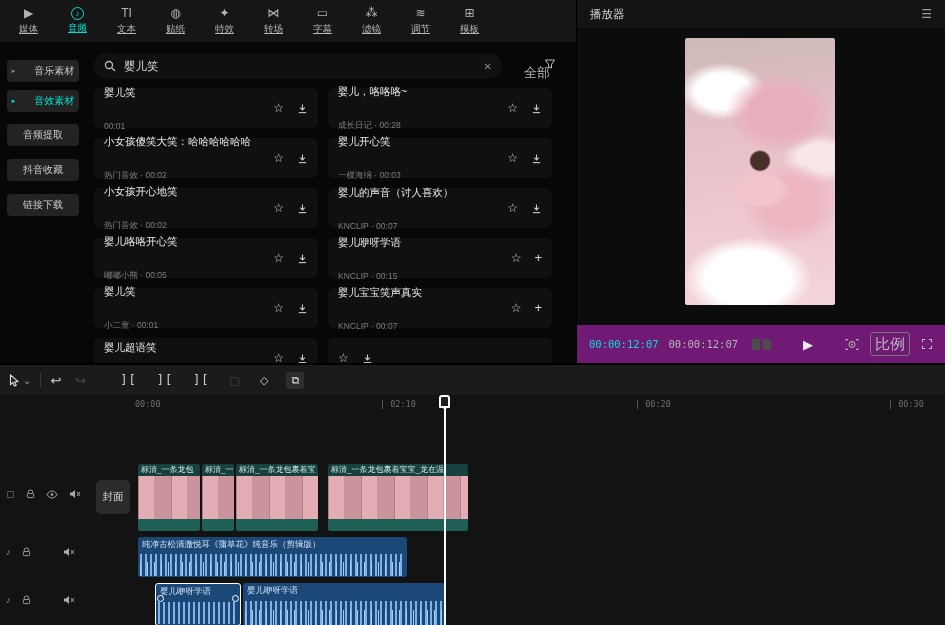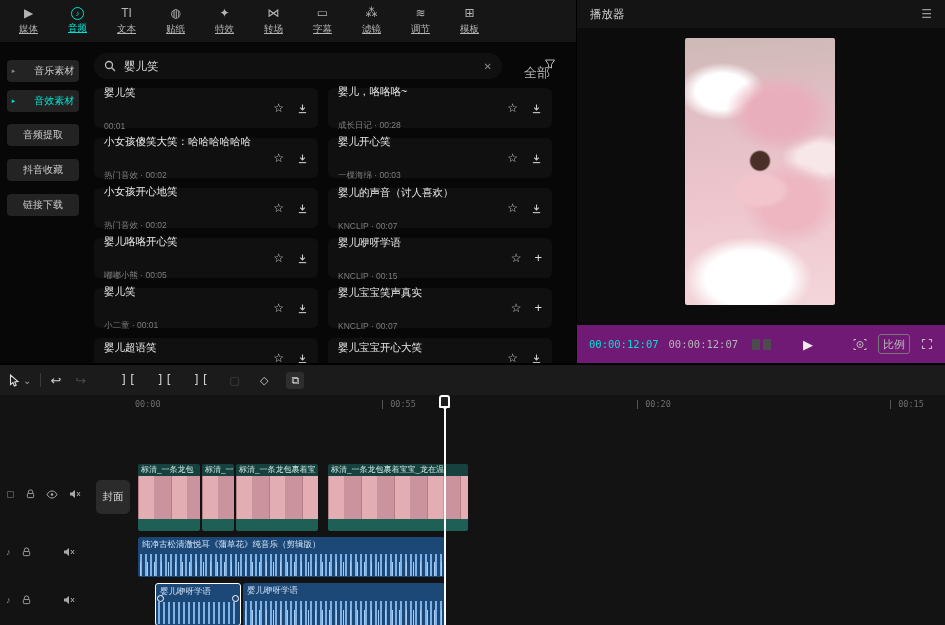--- a/index.html
+++ b/index.html
@@ -58,21 +58,21 @@
       radial-gradient(ellipse 85px 55px at 42% 90%, #ffffff 0 50%, rgba(255,255,255,0) 75%),
       radial-gradient(ellipse 55px 35px at 90% 45%, #f7e7e9 0 40%, rgba(247,231,233,0) 70%),
       linear-gradient(175deg,#cdb9b6 0%,#e3bfc6 30%,#eec6cd 60%,#f3d6da 100%);}
   .controls{position:absolute;left:0;top:325px;width:368px;height:38px;background:#701a75;display:flex;align-items:center;padding:0 12px;box-sizing:border-box;}
   .t-cur{color:#00e0cf;font-family:"DejaVu Sans Mono",monospace;font-size:10.5px;}
   .t-tot{color:#b5b5b5;font-family:"DejaVu Sans Mono",monospace;font-size:10.5px;margin-left:10px;}
   .minis{display:flex;gap:3px;margin-left:14px;}
   .minis span{width:8px;height:11px;background:#4c4c4c;border-radius:1px;}
   .play{margin-left:32px;color:#ececec;font-size:13px;cursor:pointer;}
   .ctrl-right{margin-left:auto;display:flex;align-items:center;gap:11px;}
-  .ratio{border:1px solid #787878;border-radius:3px;color:#bbb;font-size:11px;padding:1.5px 4px;cursor:pointer;text-align:right;}
+  .ratio{border:1px solid #787878;border-radius:3px;color:#bbb;font-size:15px;padding:1.5px 4px;cursor:pointer;text-align:right;}
 
   
   .tl{position:absolute;left:0;top:364px;width:945px;height:261px;background:#131313;border-top:1px solid #000;box-sizing:border-box;}
   .tl-toolbar{position:absolute;left:0;top:0;width:945px;height:30px;background:#1b1b1b;display:flex;align-items:center;padding-left:8px;box-sizing:border-box;}
   .tt{color:#d0d0d0;cursor:pointer;display:flex;align-items:center;}
   .tt.dim{color:#4a4a4a;}
   .divider{width:1px;height:14px;background:#3a3a3a;margin:0 9px;}
   .split-ic{font-size:12px;letter-spacing:1px;font-family:"DejaVu Sans Mono",monospace;}
   .boxed{background:#2e2e2e;border-radius:3px;padding:2px 5px;font-size:11px;}
 
@@ -342,24 +342,20 @@
               <span class="icon-star">☆</span>
               <span class="icon-dl">
                 <svg width="11" height="11" viewBox="0 0 12 12">
                   <path d="M6 1.5v6M3.5 5L6 7.5 8.5 5" fill="none" stroke="#ccc" stroke-width="1.2"></path>
                   <path d="M2 10.5h8" stroke="#ccc" stroke-width="1.2"></path>
                 </svg>
               </span>
             </div>
         </div>
         <div class="card">
-          <div class="card-text">
-              <div class="card-title">婴儿宝宝开心大笑</div>
-              <div class="card-meta"></div>
-            </div>
           <div class="card-actions">
               <span class="icon-star">☆</span>
               <span class="icon-dl">
                 <svg width="11" height="11" viewBox="0 0 12 12">
                   <path d="M6 1.5v6M3.5 5L6 7.5 8.5 5" fill="none" stroke="#ccc" stroke-width="1.2"></path>
                   <path d="M2 10.5h8" stroke="#ccc" stroke-width="1.2"></path>
                 </svg>
               </span>
             </div>
         </div>
@@ -411,23 +407,23 @@
       <span class="tt dim" style="margin-left:14px;font-size:13px">↪</span>
       <span class="tt split-ic" style="margin-left:34px">][</span>
       <span class="tt split-ic" style="margin-left:20px">][</span>
       <span class="tt split-ic" style="margin-left:20px">][</span>
       <span class="tt dim" style="margin-left:20px;font-size:11px">▢</span>
       <span class="tt" style="margin-left:20px;font-size:11px">◇</span>
       <span class="tt boxed" style="margin-left:18px">⧉</span>
     </div>
 
     <span class="tick" style="left:135px">00:00</span>
-    <span class="tick" style="left:380px">| 00:55</span>
+    <span class="tick" style="left:380px">| 02:10</span>
     <span class="tick" style="left:635px">| 00:20</span>
-    <span class="tick" style="left:888px">| 00:15</span>
+    <span class="tick" style="left:888px">| 00:30</span>
 
     <div class="thead" style="top:124px">
       <span class="tk">▢</span>
       <svg width="9" height="10" viewBox="0 0 10 10">
           <path d="M2.5 4.5V3a2.5 2.5 0 0 1 5 0v1.5" fill="none" stroke="#aaa" stroke-width="1"></path>
           <rect x="1.5" y="4.5" width="7" height="4.5" rx="1" fill="none" stroke="#aaa" stroke-width="1"></rect>
         </svg>
       <svg width="12" height="9" viewBox="0 0 12 9">
           <path d="M1 4.5C2.5 2 4 1 6 1s3.5 1 5 3.5C9.5 7 8 8 6 8S2.5 7 1 4.5z" fill="none" stroke="#aaa" stroke-width="1"></path>
           <circle cx="6" cy="4.5" r="1.3" fill="#aaa"></circle>
@@ -465,21 +461,21 @@
       <svg width="9" height="10" viewBox="0 0 10 10">
           <path d="M2.5 4.5V3a2.5 2.5 0 0 1 5 0v1.5" fill="none" stroke="#aaa" stroke-width="1"></path>
           <rect x="1.5" y="4.5" width="7" height="4.5" rx="1" fill="none" stroke="#aaa" stroke-width="1"></rect>
         </svg>
       <svg width="12" height="10" viewBox="0 0 12 10" style="margin-left:21px">
           <path d="M1 3.5h2L6 1v8L3 6.5H1z" fill="#aaa"></path>
           <path d="M8 3l3 4M11 3l-3 4" stroke="#aaa" stroke-width="1"></path>
         </svg>
     </div>
 
-    <div class="aclip" style="left:138px;top:172px;width:307px;height:40px">
+    <div class="aclip" style="left:138px;top:172px;width:269px;height:40px">
       <div class="alabel">纯净古松清澈悦耳《蒲草花》纯音乐（剪辑版）</div>
       <div class="wave" style="height:22px"></div>
       <div class="wave w2" style="height:14px"></div>
     </div>
 
     <div class="thead" style="top:230px">
       <span class="tk">♪</span>
       <svg width="9" height="10" viewBox="0 0 10 10">
           <path d="M2.5 4.5V3a2.5 2.5 0 0 1 5 0v1.5" fill="none" stroke="#aaa" stroke-width="1"></path>
           <rect x="1.5" y="4.5" width="7" height="4.5" rx="1" fill="none" stroke="#aaa" stroke-width="1"></rect>

